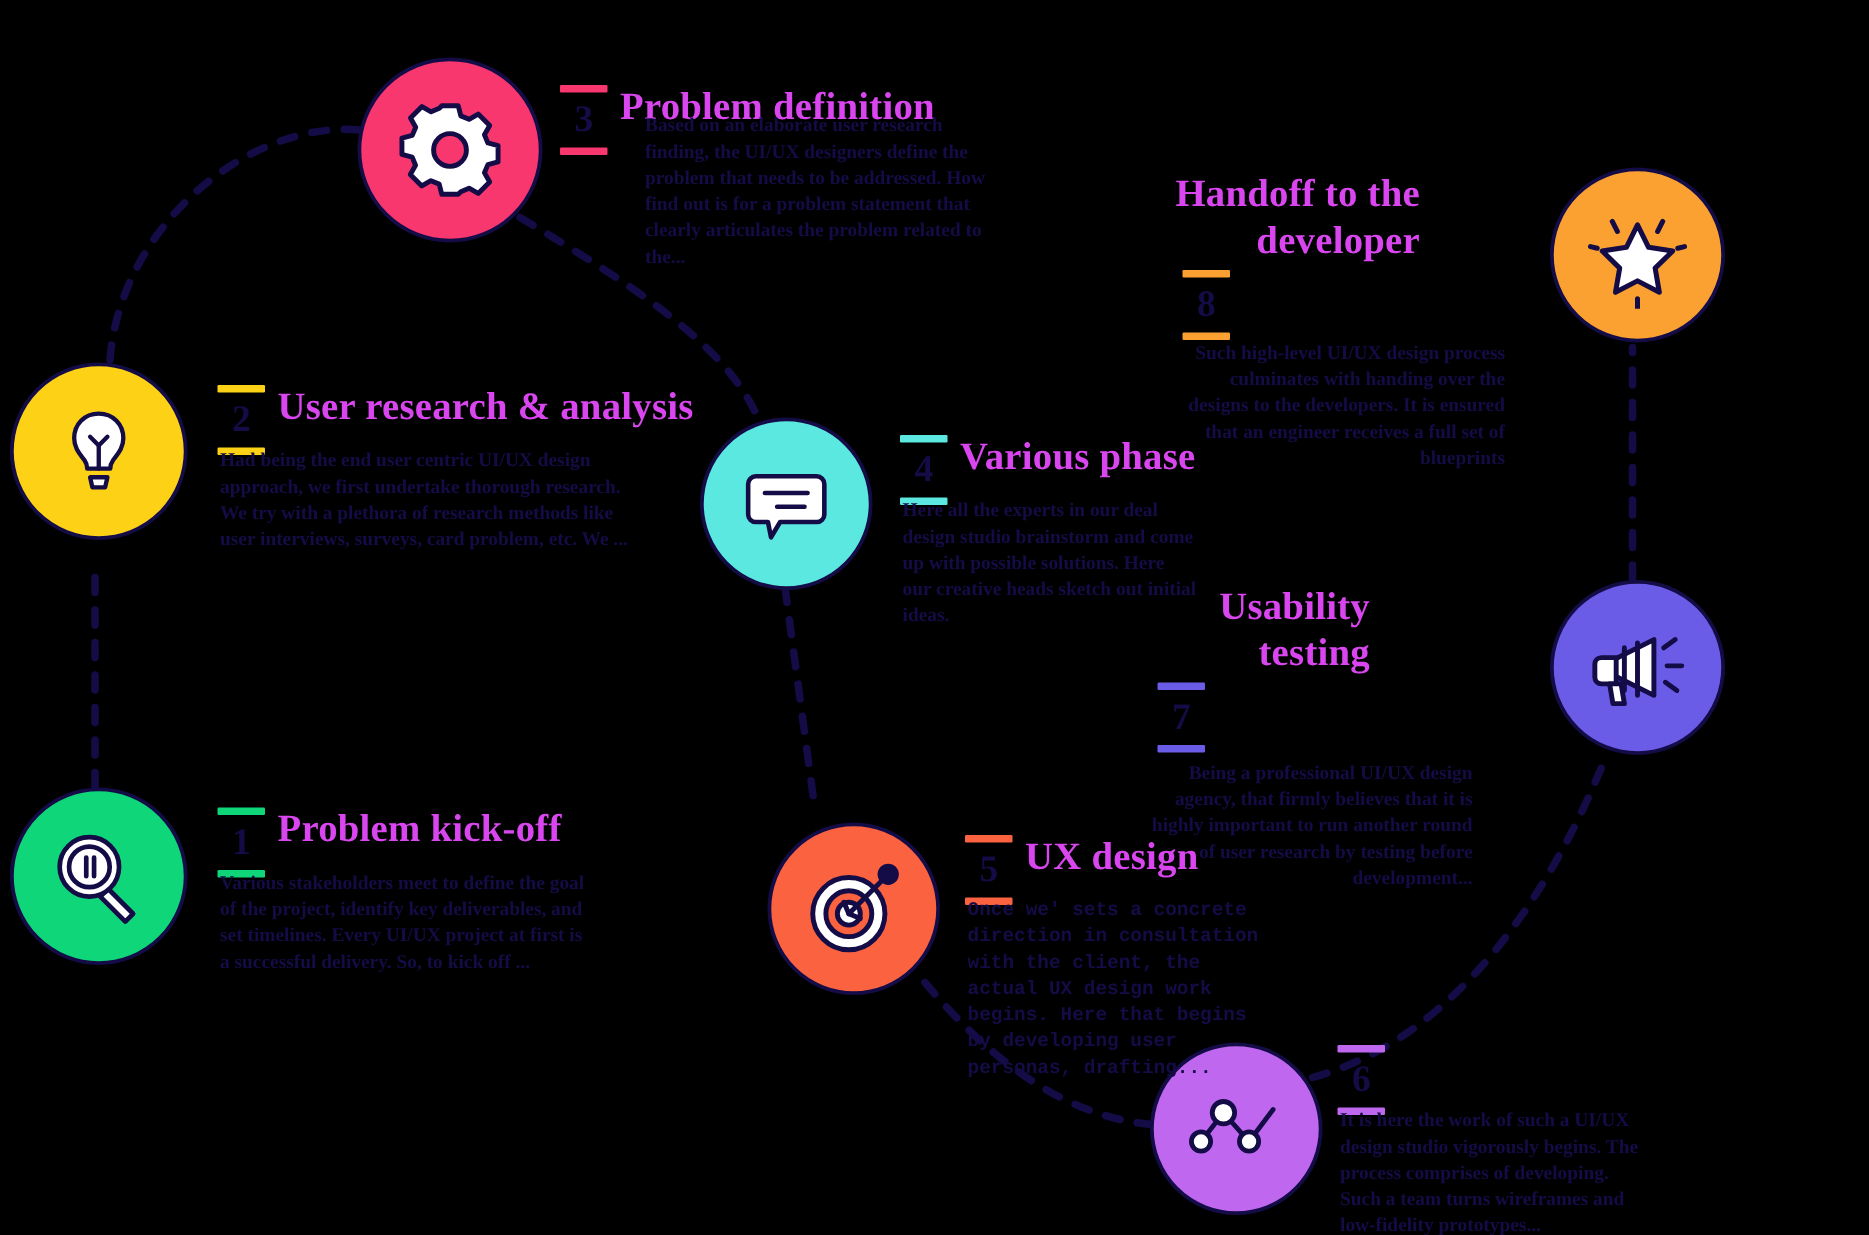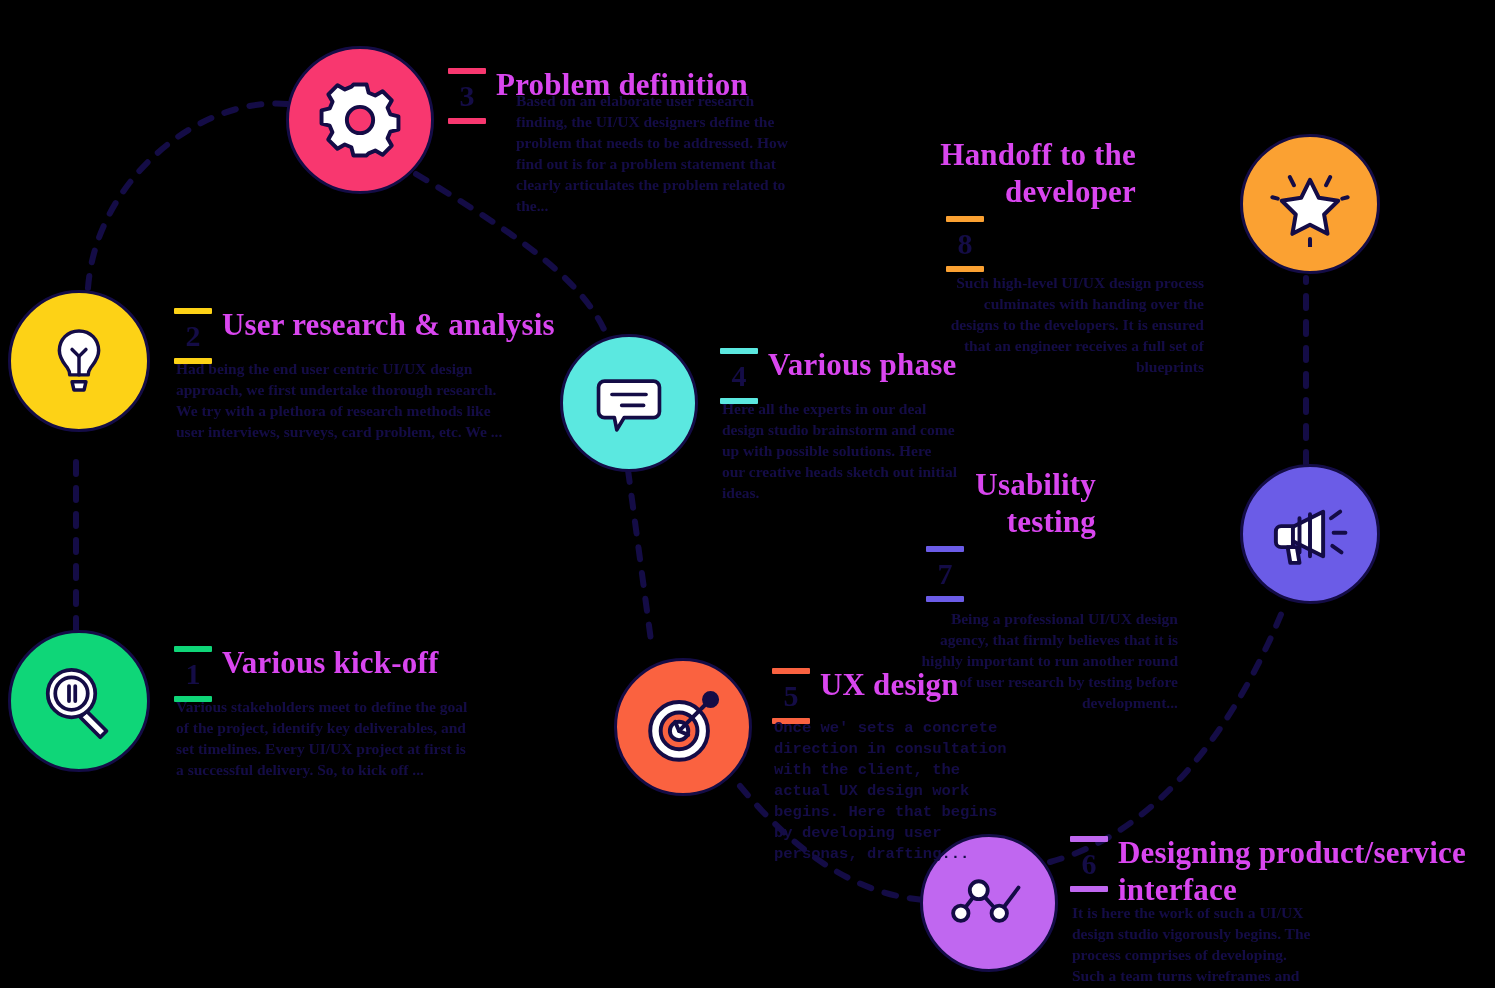--- a/index.html
+++ b/index.html
@@ -211,21 +211,21 @@
     <div class="body" style="margin-left:6px;margin-top:-6px;width:330px;">Had being the end user centric UI/UX design approach, we first undertake thorough research. We try with a plethora of research methods like user interviews, surveys, card problem, etc. We ...</div>
   </div>
 
   <div class="block" style="left:170px;top:640px;width:360px;">
     <div class="head">
       <div class="numcol left">
         <div class="dash" style="background:#0FD678;"></div>
         <div class="num">1</div>
         <div class="dash" style="background:#0FD678;"></div>
       </div>
-      <div class="title">Various kick-off</div>
+      <div class="title">Problem kick-off</div>
     </div>
     <div class="body" style="margin-left:6px;margin-top:-6px;width:300px;">Various stakeholders meet to define the goal of the project, identify key deliverables, and set timelines. Every UI/UX project at first is a successful delivery. So, to kick off ...</div>
   </div>
 
   <div class="block" style="left:716px;top:342px;width:300px;">
     <div class="head">
       <div class="numcol left">
         <div class="dash" style="background:#5BE8E0;"></div>
         <div class="num">4</div>
         <div class="dash" style="background:#5BE8E0;"></div>
@@ -247,21 +247,20 @@
     <div class="body" style="margin-left:6px;margin-top:-6px;width:250px;font-family:Liberation Mono, monospace;">Once we' sets a concrete direction in consultation with the client, the actual UX design work begins. Here that begins by developing user personas, drafting...</div>
   </div>
 
   <div class="block" style="left:1066px;top:830px;width:420px;">
     <div class="head">
       <div class="numcol left">
         <div class="dash" style="background:#C067F0;"></div>
         <div class="num">6</div>
         <div class="dash" style="background:#C067F0;"></div>
       </div>
-      <div class="title" style="width:365px;">Designing product/service interface</div>
     </div>
     <div class="body" style="margin-left:6px;margin-top:-6px;width:245px;">It is here the work of such a UI/UX design studio vigorously begins. The process comprises of developing. Such a team turns wireframes and low-fidelity prototypes...</div>
   </div>
 
   <div class="block" style="left:916px;top:462px;width:272px;">
     <div class="head right">
       <div class="title rt" style="width:180px;">Usability testing</div>
       <div class="numcol rightcol">
         <div class="dash" style="background:#6B5CE7;"></div>
         <div class="num">7</div>

